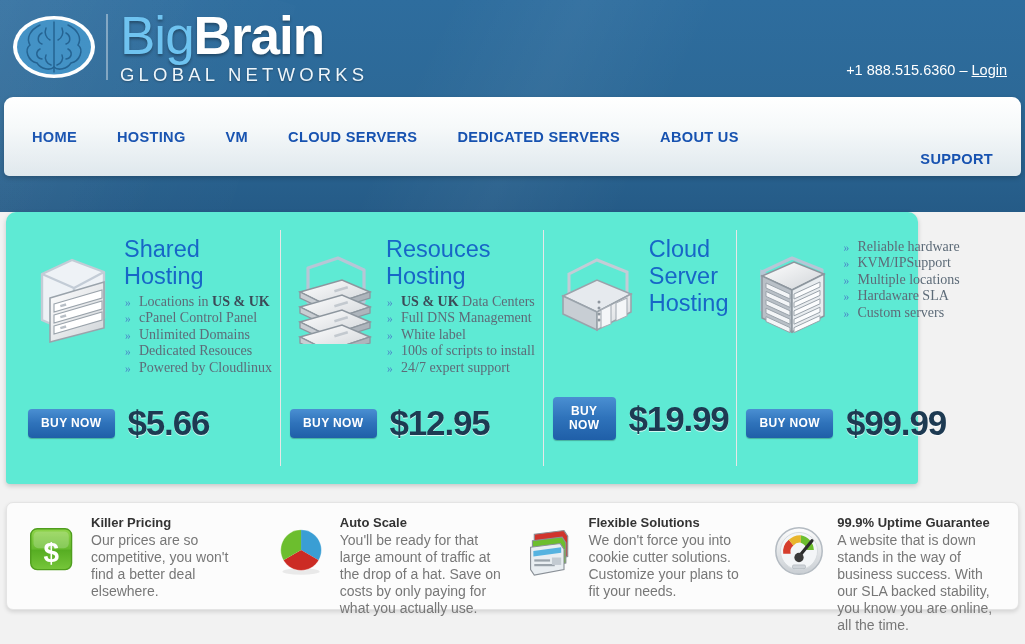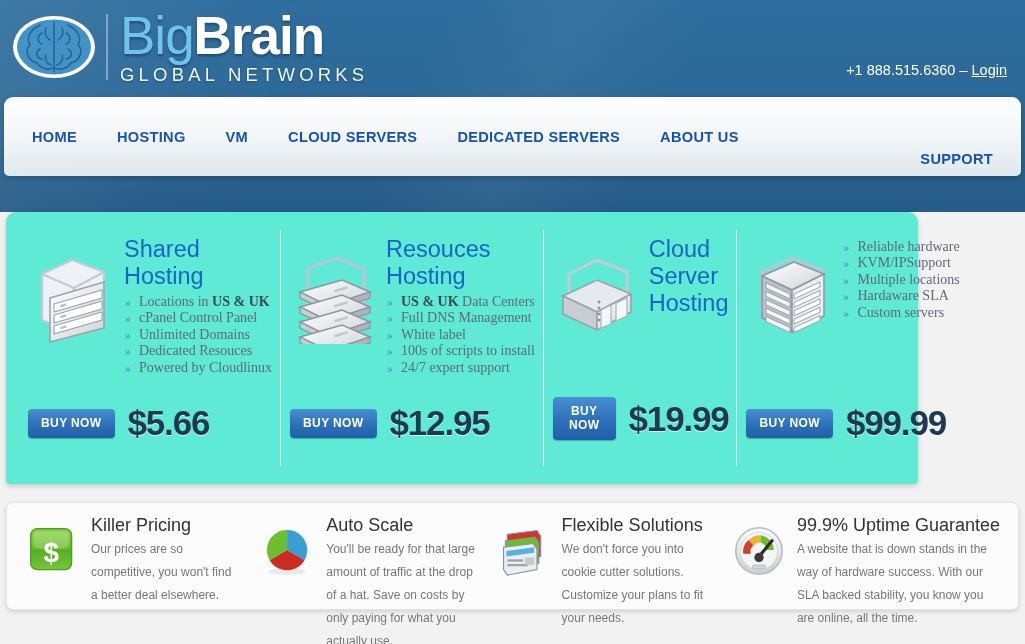--- a/index.html
+++ b/index.html
@@ -137,24 +137,24 @@
     background: #fcfcfc;
     border: 1px solid #e4e4e4;
     border-radius: 7px;
     box-shadow: 0 2px 4px rgba(0,0,0,.13);
     display: flex; padding: 12px 8px;
   }
   .feat { flex: 1 1 0; display: flex; padding: 0 10px 0 12px; }
   .feat-icon { width: 56px; flex: none; padding-top: 10px; }
   .feat-text { padding-left: 8px; }
   .feat-title {
-    color: #333333; font-size: 18px; font-weight: 400;
+    color: #333333; font-size: 13px; font-weight: 700;
     margin-bottom: 2px; white-space: nowrap;
   }
-  .feat-desc { color: #777777; font-size: 12px; line-height: 23px; }
+  .feat-desc { color: #777777; font-size: 14px; line-height: 17px; }
 </style>
 </head>
 <body>
 
 <div id="page">
 
   <div id="header">
 
     <div id="logo-block">
       <svg id="brain-icon" viewBox="0 0 88 72">
@@ -440,18 +440,18 @@
             <circle cx="28" cy="28" r="20" fill="#f3f5f7" stroke="#d6dade" stroke-width="1"></circle>
             <path d="M11 31 A17 17 0 0 1 17 16 L22 22 A9 9 0 0 0 19 31 Z" fill="#d63d2c"></path>
             <path d="M17 16 A17 17 0 0 1 30 11 L30 19 A9 9 0 0 0 22 22 Z" fill="#e8b52c"></path>
             <path d="M30 11 A17 17 0 0 1 44 27 L36 27 A9 9 0 0 0 30 19 Z" fill="#6cbe2e"></path>
             <line x1="28" y1="34" x2="42" y2="17" stroke="#2b2b2b" stroke-width="3.4" stroke-linecap="round"></line>
             <circle cx="28" cy="35" r="5" fill="#3a3a3a"></circle>
             <rect x="21" y="43" width="14" height="4" rx="1.5" fill="#cfd4d9" stroke="#b0b6bc" stroke-width=".8"></rect>
           </svg></div>
         <div class="feat-text">
           <div class="feat-title">99.9% Uptime Guarantee</div>
-          <div class="feat-desc">A website that is down stands in the way of hardware success. With our SLA backed stability, you know you are online, all the time.</div>
+          <div class="feat-desc">A website that is down stands in the way of business success. With our SLA backed stability, you know you are online, all the time.</div>
         </div>
       </div>
     </div>
 
 </div>
 
 </body></html>

